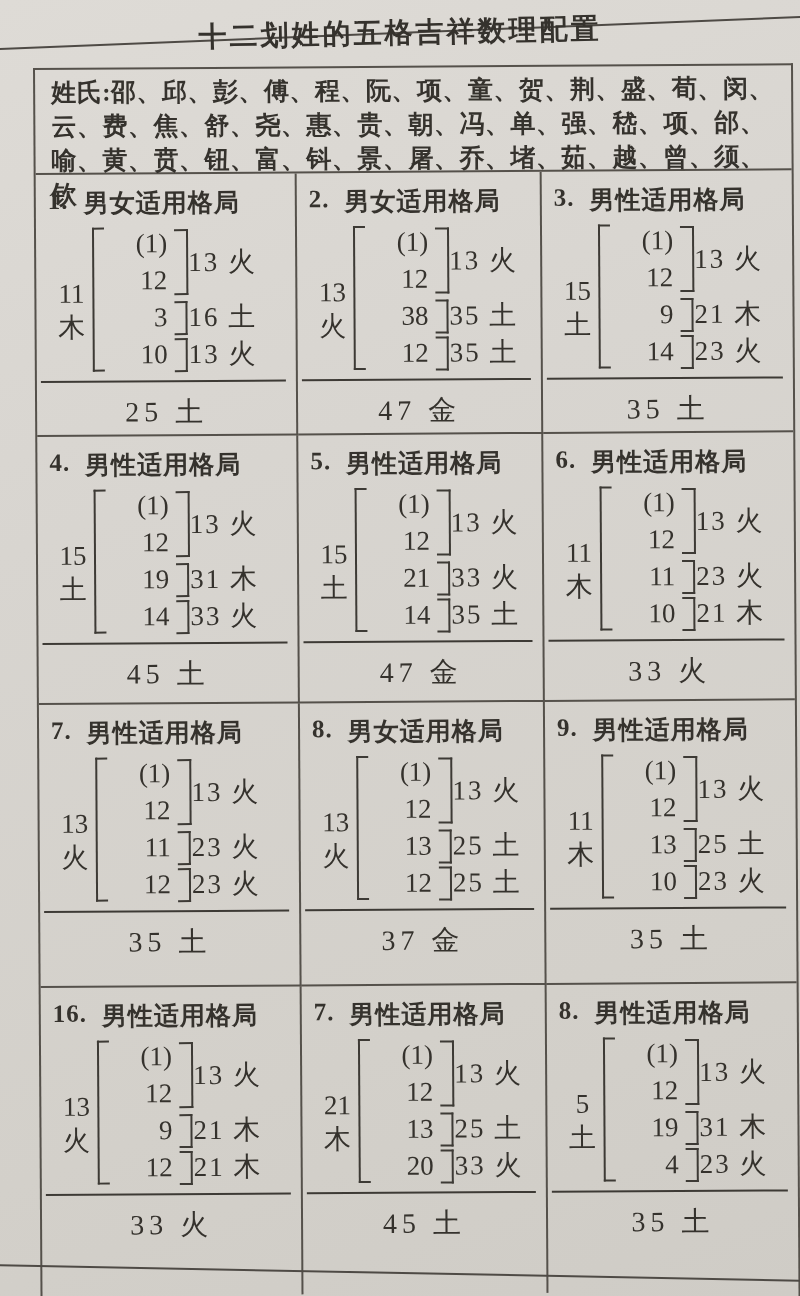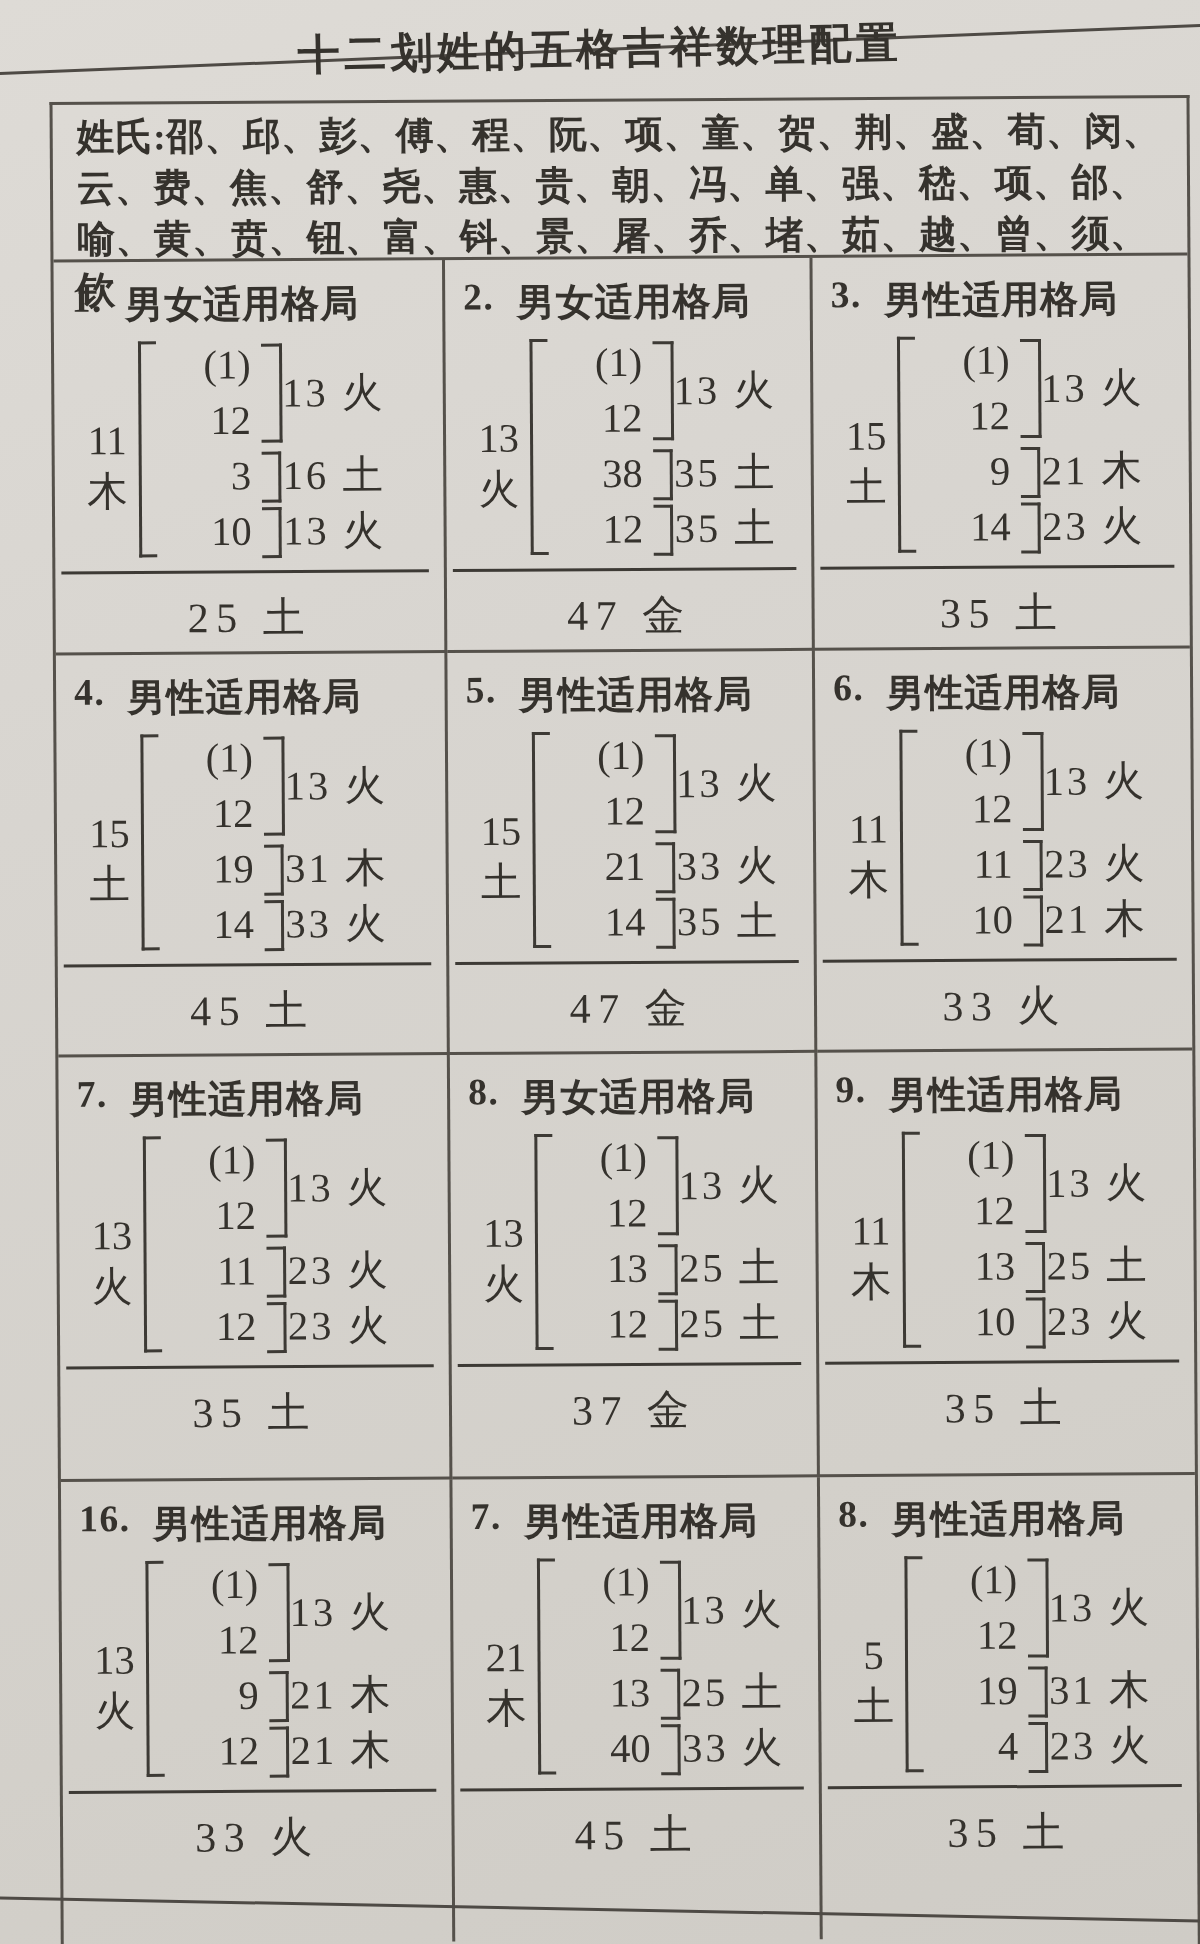--- a/index.html
+++ b/index.html
@@ -323,21 +323,21 @@
     </div>
     <div class="diagram">
       <div class="outer">
         <span>21</span>
         <span>木</span>
       </div>
       <div class="lbrace"></div>
       <span class="num n1">(1)</span>
       <span class="num n2">12</span>
       <span class="num n3">13</span>
-      <span class="num n4">40</span>
+      <span class="num n4">20</span>
       <div class="rbrace-top"></div>
       <div class="rbrace-mid"></div>
       <div class="rbrace-bot"></div>
       <span class="res res-top">13 火</span>
       <span class="res res-mid">25 土</span>
       <span class="res res-bot">33 火</span>
     </div>
     <div class="total-rule"></div>
     <div class="total">45 土</div>
   </div>

